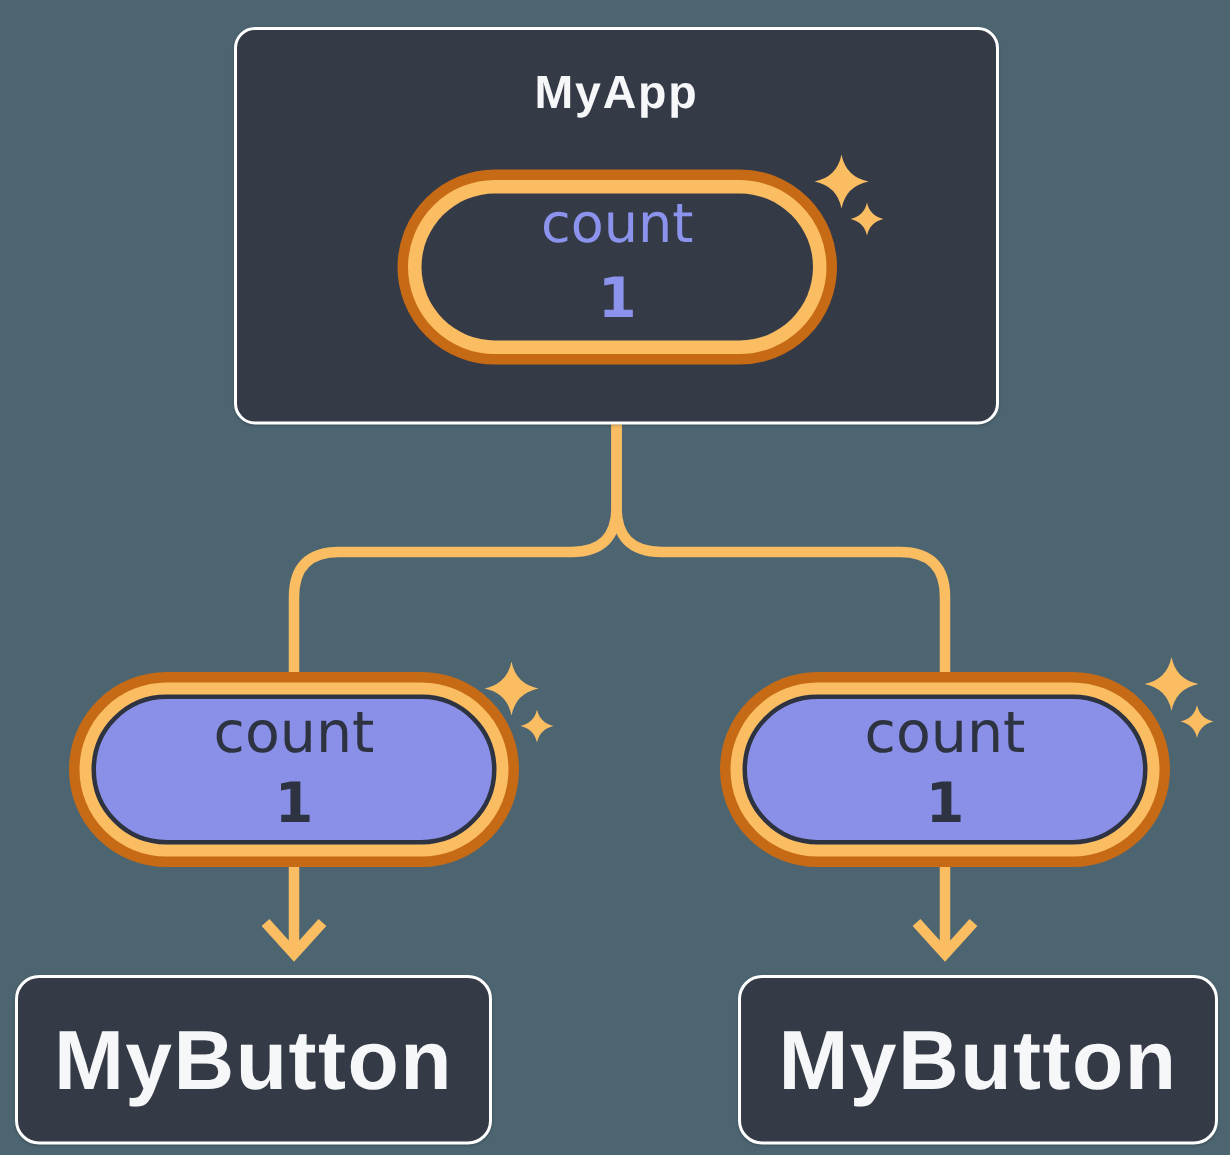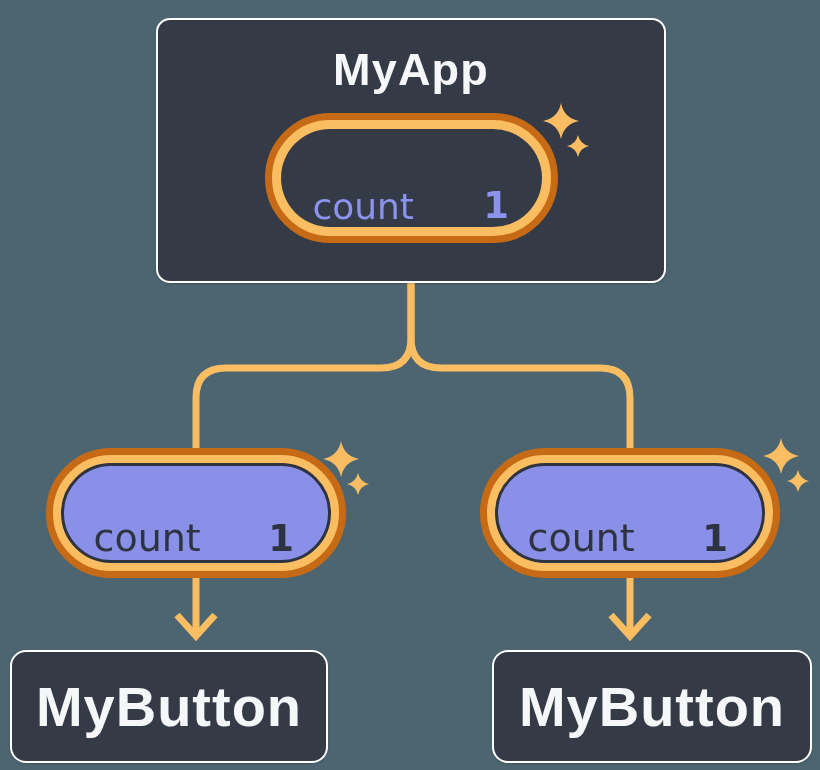--- a/index.html
+++ b/index.html
@@ -31,21 +31,21 @@
   }
   .card.root { left: 156px; top: 18px; width: 510px; height: 265px; }
   .card.child-left  { left: 10px;  top: 650px; width: 318px; height: 113px; border-radius: 16px; }
   .card.child-right { left: 492px; top: 650px; width: 320px; height: 113px; border-radius: 16px; }
 
   .root-title {
     position: absolute;
     left: 0; right: 0; top: 24px;
     text-align: center;
     color: var(--title-text, #F6F7F9);
-    font-size: 45px;
+    font-size: 31px;
     font-weight: 700;
     letter-spacing: 1.2px;
   }
   .child-title {
     position: absolute;
     inset: 0;
     display: flex;
     align-items: center;
     justify-content: center;
     color: var(--title-text, #F6F7F9);
@@ -63,23 +63,24 @@
     z-index: 3;
   }
   .pill.top    { left: 265px; top: 113px; width: 293px; height: 130px; }
   .pill.left   { left: 46px;  top: 448px; width: 300px; height: 130px; }
   .pill.right  { left: 480px; top: 448px; width: 300px; height: 130px; }
 
   .pill-inner {
     position: absolute;
     border-radius: 999px;
     display: flex;
-    align-items: flex-end;
+    align-items: center;
     overflow: hidden;
     box-sizing: border-box;
+    flex-direction: column;
   }
   .pill.top .pill-inner {
     inset: 9px;
     background: var(--card, #343A46);
   }
   .pill.left .pill-inner, .pill.right .pill-inner {
     inset: 8px;
     background: var(--purple-fill, #8A90E8);
     border: 3px solid var(--dark-text, #2D3340);
   }

